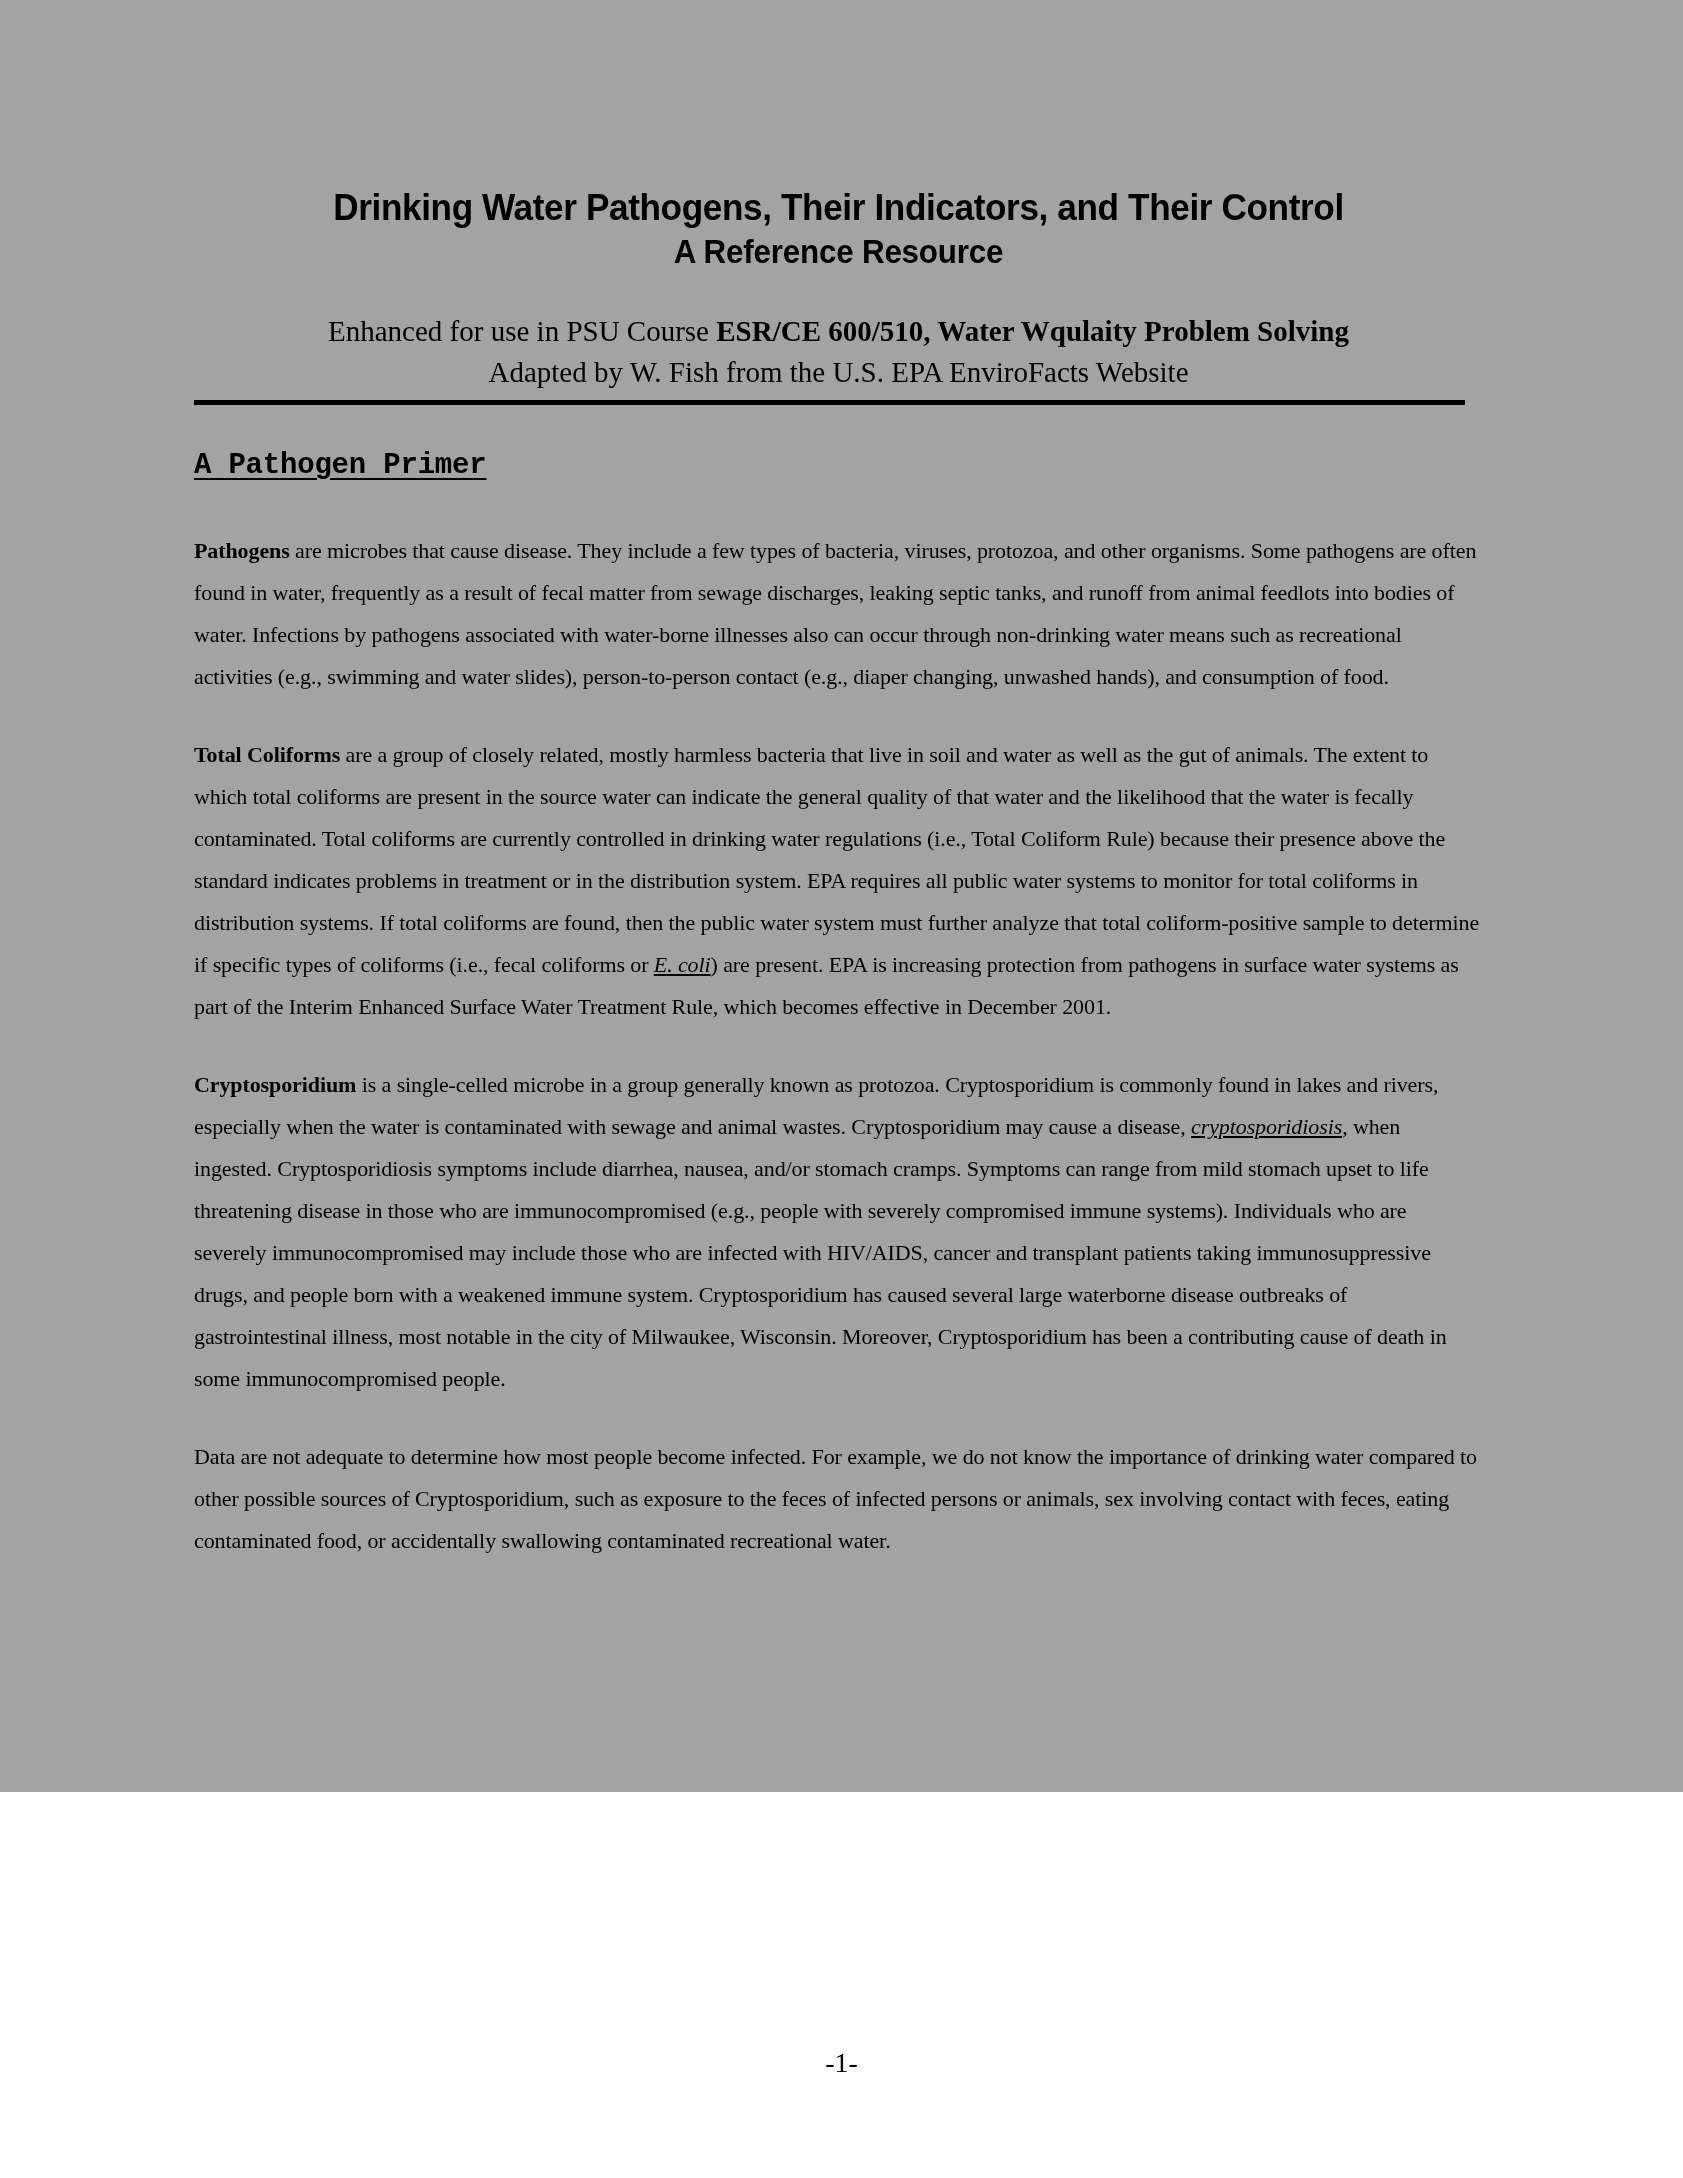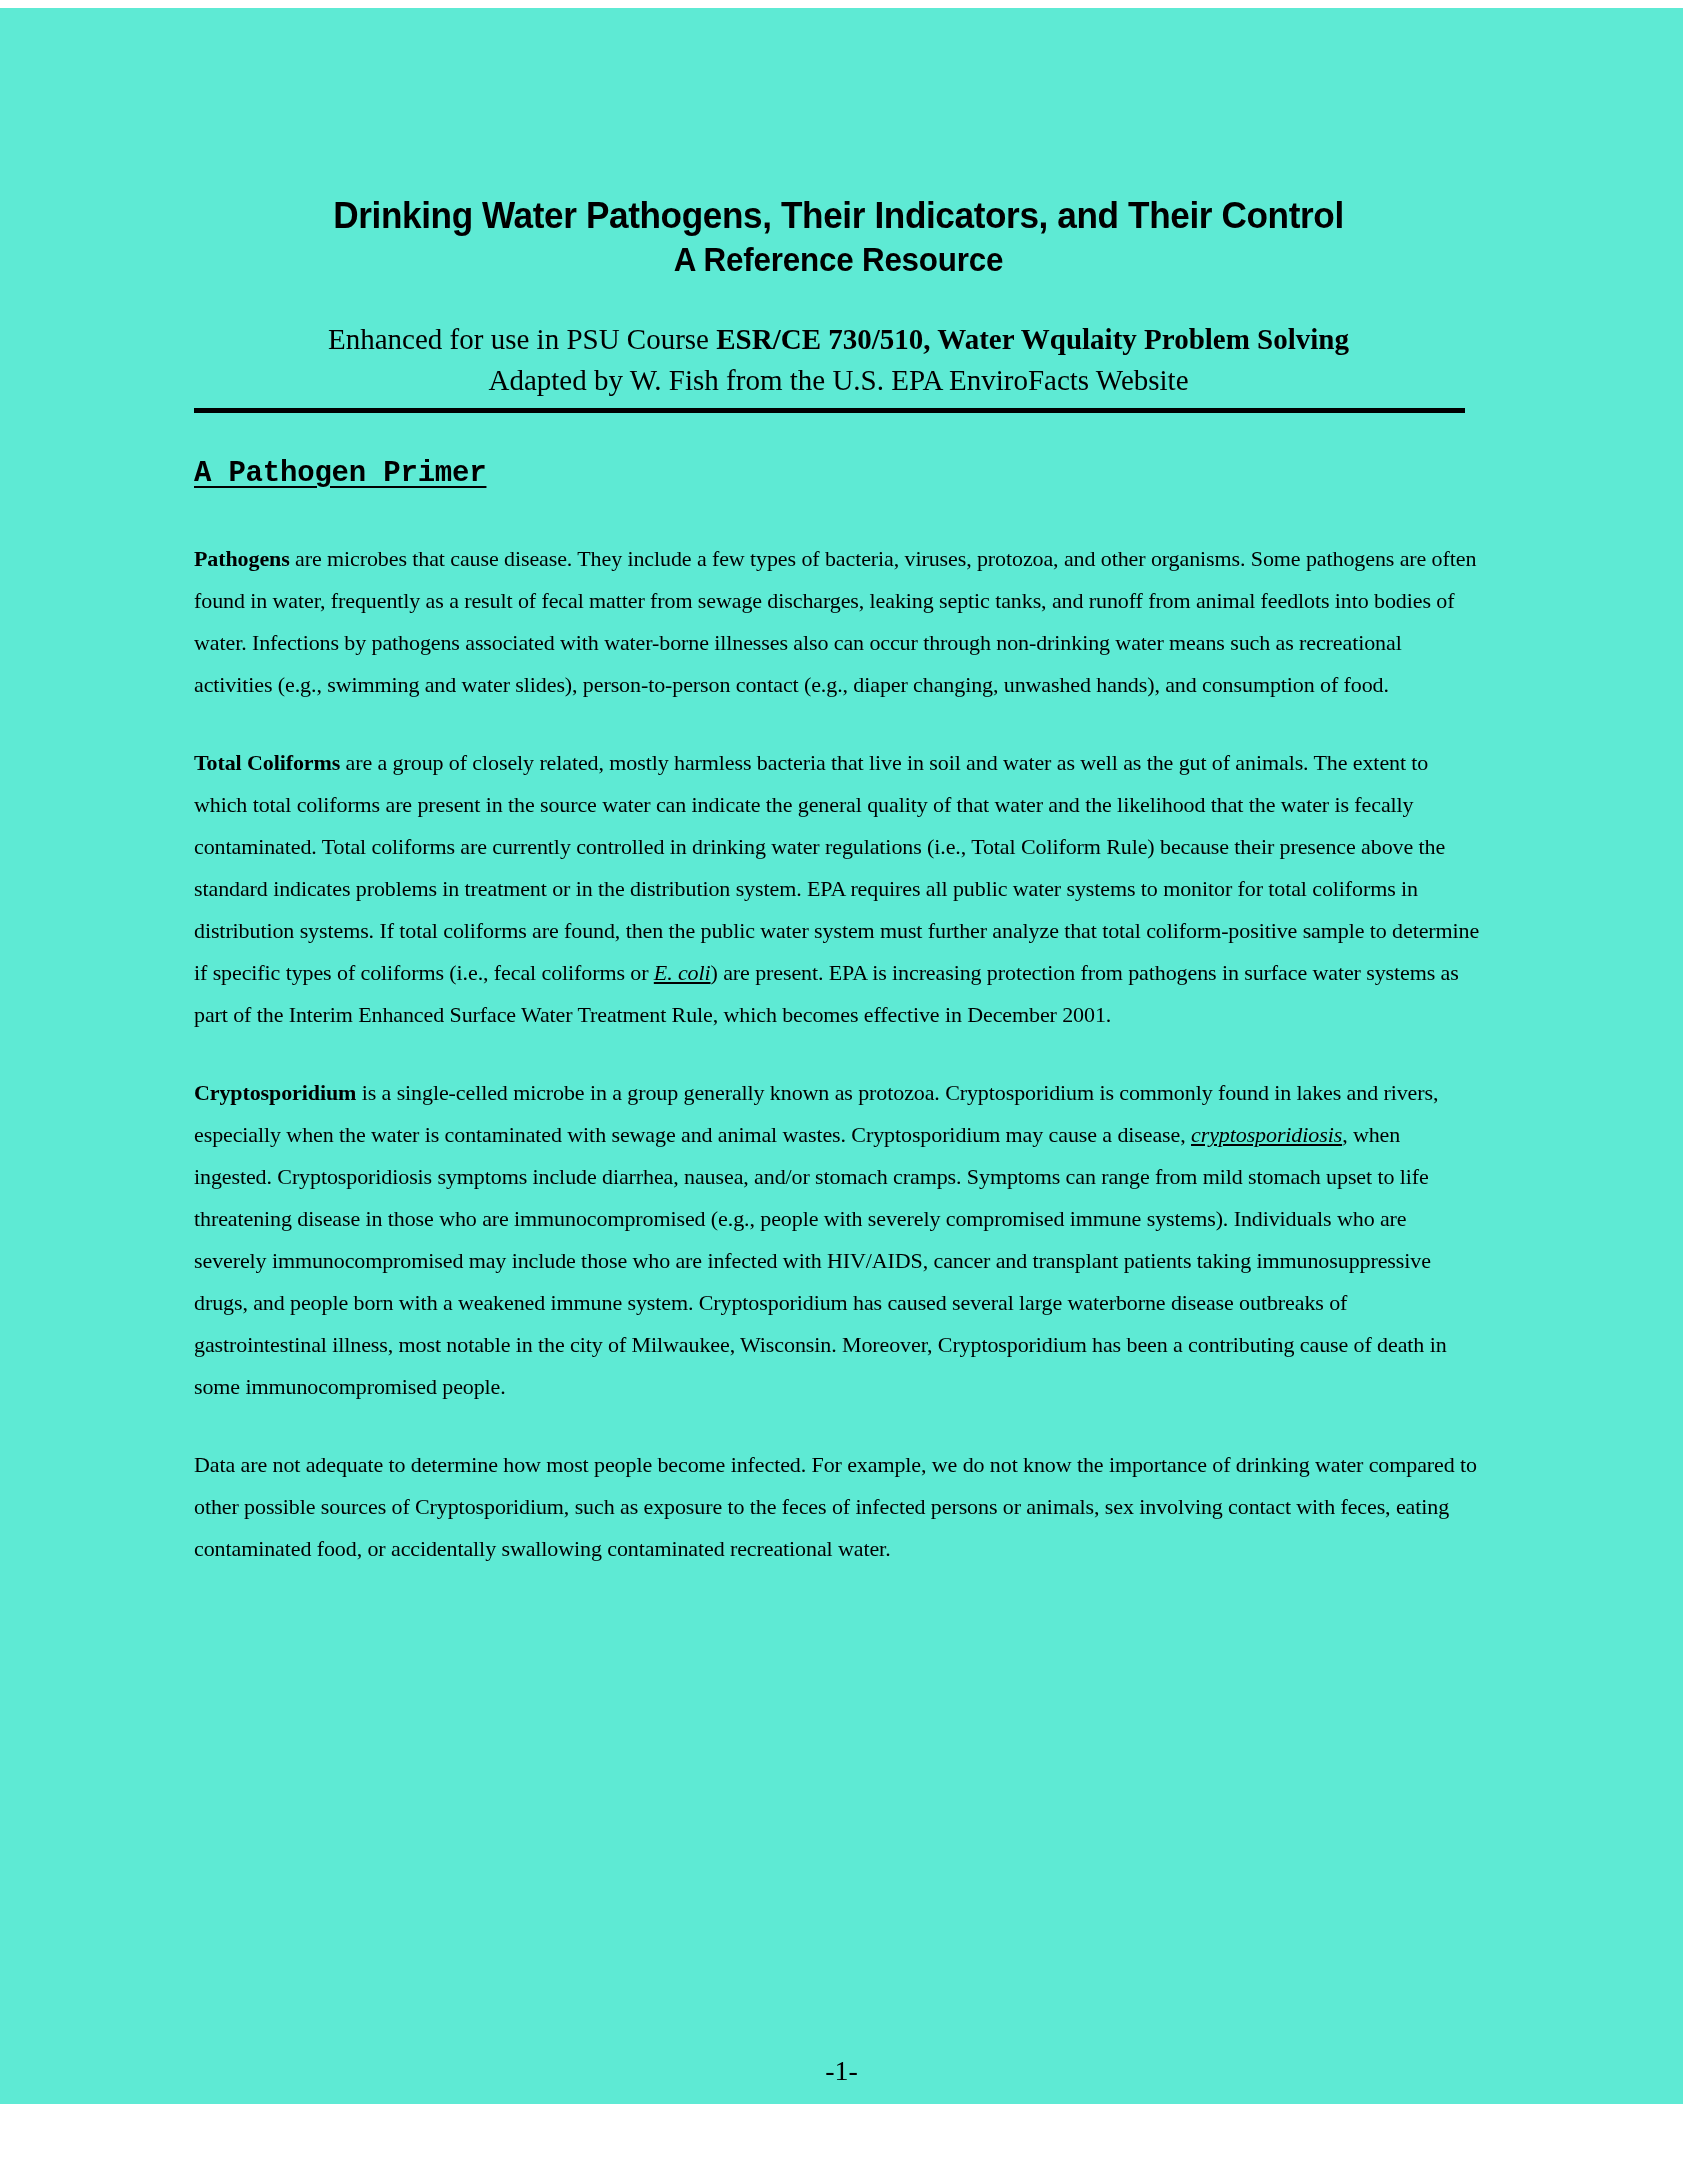--- a/index.html
+++ b/index.html
@@ -10,24 +10,24 @@
   body {
     width: 1683px;
     height: 2178px;
     font-family: "Liberation Serif", "DejaVu Serif", serif;
     color: #000000;
     position: relative;
     overflow: hidden;
   }
   .page {
     position: absolute;
-    left: 0; top: 8px;
+    left: 0; top: 0;
     width: 1683px;
-    height: 2096px;
-    background: #5eead4;
+    height: 1792px;
+    background: #a3a3a3;
   }
   .content {
     position: absolute;
     left: 194px;
     top: 0;
     width: 1289px;
   }
 
   
   .title-block {
@@ -108,21 +108,21 @@
 
 <div class="page">
   <div class="content">
 
     <div class="title-block">
       <div class="doc-title">Drinking Water Pathogens, Their Indicators, and Their Control</div>
       <div class="doc-subtitle">A Reference Resource</div>
     </div>
 
     <div class="prepared-block">
-      <div><span>Enhanced for use in PSU Course </span><span class="b">ESR/CE 730/510, Water Wqulaity Problem Solving</span></div>
+      <div><span>Enhanced for use in PSU Course </span><span class="b">ESR/CE 600/510, Water Wqulaity Problem Solving</span></div>
       <div>Adapted by W. Fish from the U.S. EPA EnviroFacts Website</div>
     </div>
 
     <hr class="header-rule">
 
     <div class="section-heading">A Pathogen Primer</div>
 
     <p class="body-par first"><b>Pathogens</b><span> are microbes that cause disease. They include a few types of bacteria, viruses, protozoa, and other organisms. Some pathogens are often found in water, frequently as a result of fecal matter from sewage discharges, leaking septic tanks, and runoff from animal feedlots into bodies of water.  Infections by pathogens associated with water-borne illnesses also can occur through non-drinking water means such as recreational activities (e.g., swimming and water slides), person-to-person contact (e.g., diaper changing, unwashed hands), and consumption of food.</span></p>
 
     <p class="body-par"><b>Total Coliforms</b><span> are a group of closely related, mostly harmless bacteria that live in soil and water as well as the gut of animals. The extent to which total coliforms are present in the source water can indicate the general quality of that water and the likelihood that the water is fecally contaminated. Total coliforms are currently controlled in drinking water regulations (i.e., Total Coliform Rule) because their presence above the standard indicates problems in treatment or in the distribution system. EPA requires all public water systems to monitor for total coliforms in distribution systems. If total coliforms are found, then the public water system must further analyze that total coliform-positive sample to determine if specific types of coliforms (i.e., fecal coliforms or </span><i>E. coli</i><span>) are present. EPA is increasing protection from pathogens in surface water systems as part of the Interim Enhanced Surface Water Treatment Rule, which becomes effective in December 2001.</span></p>

